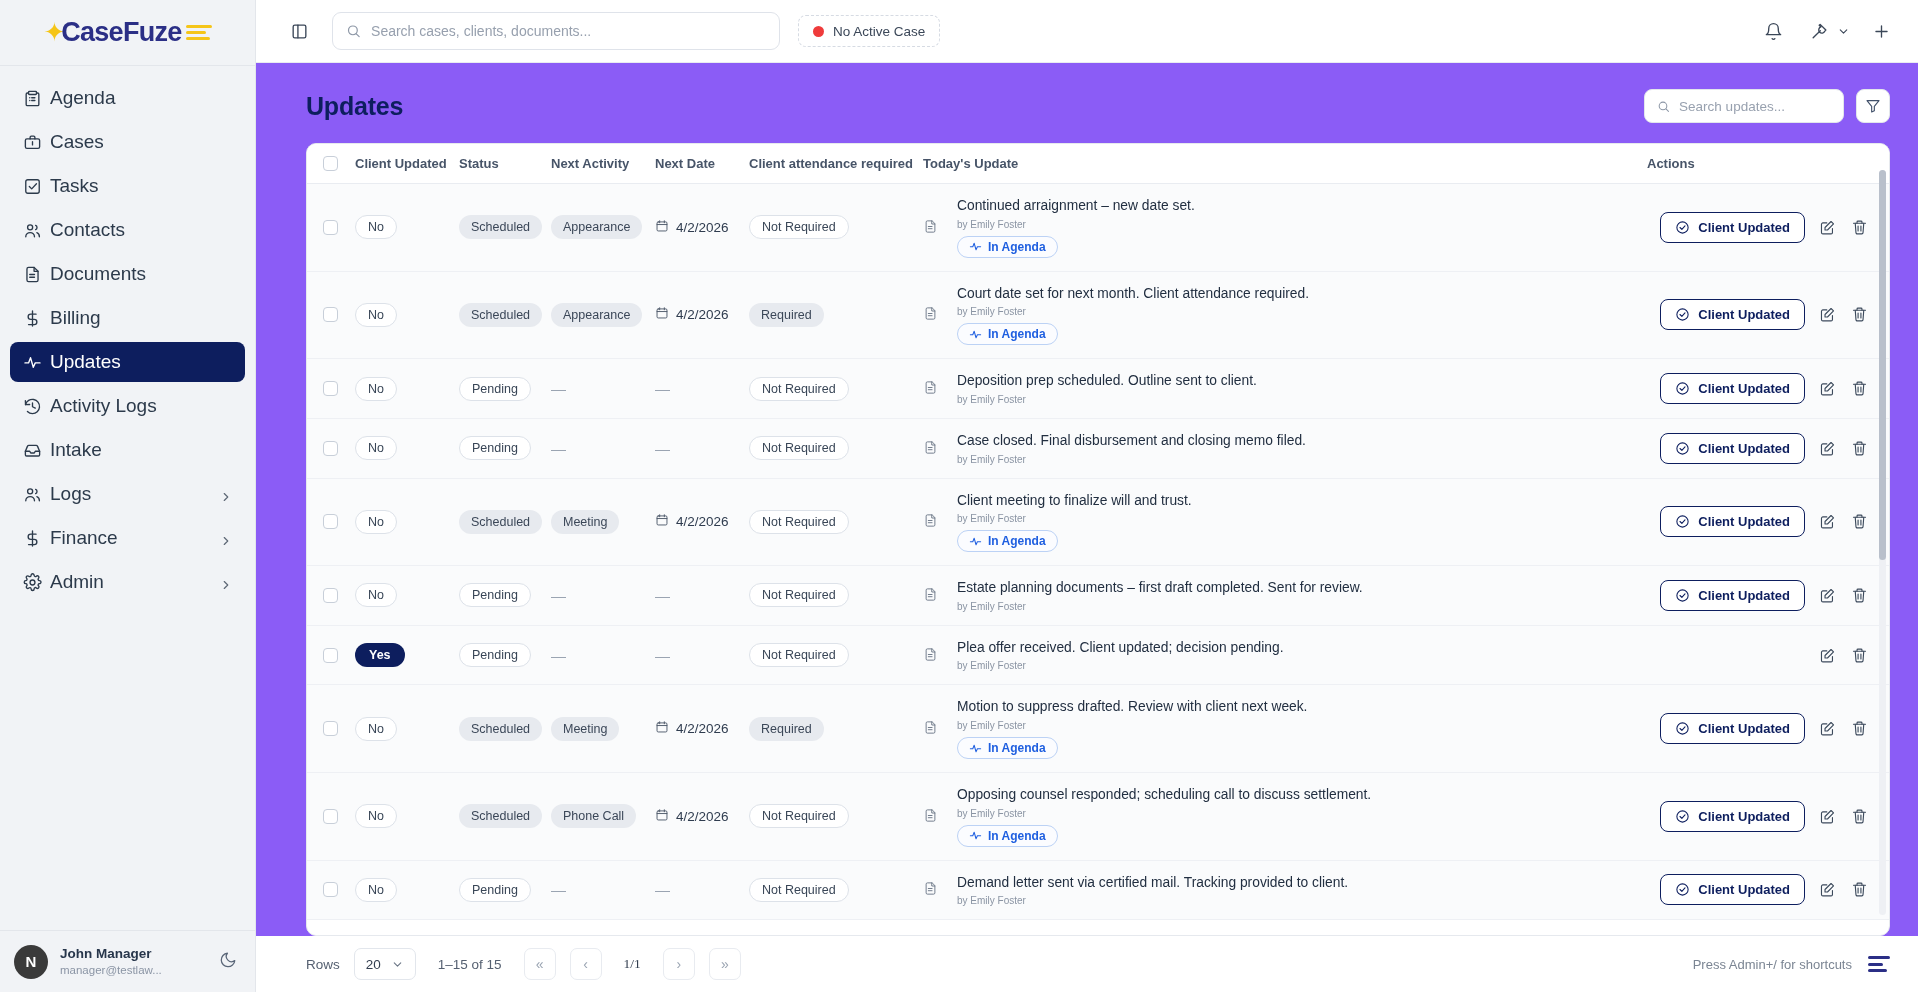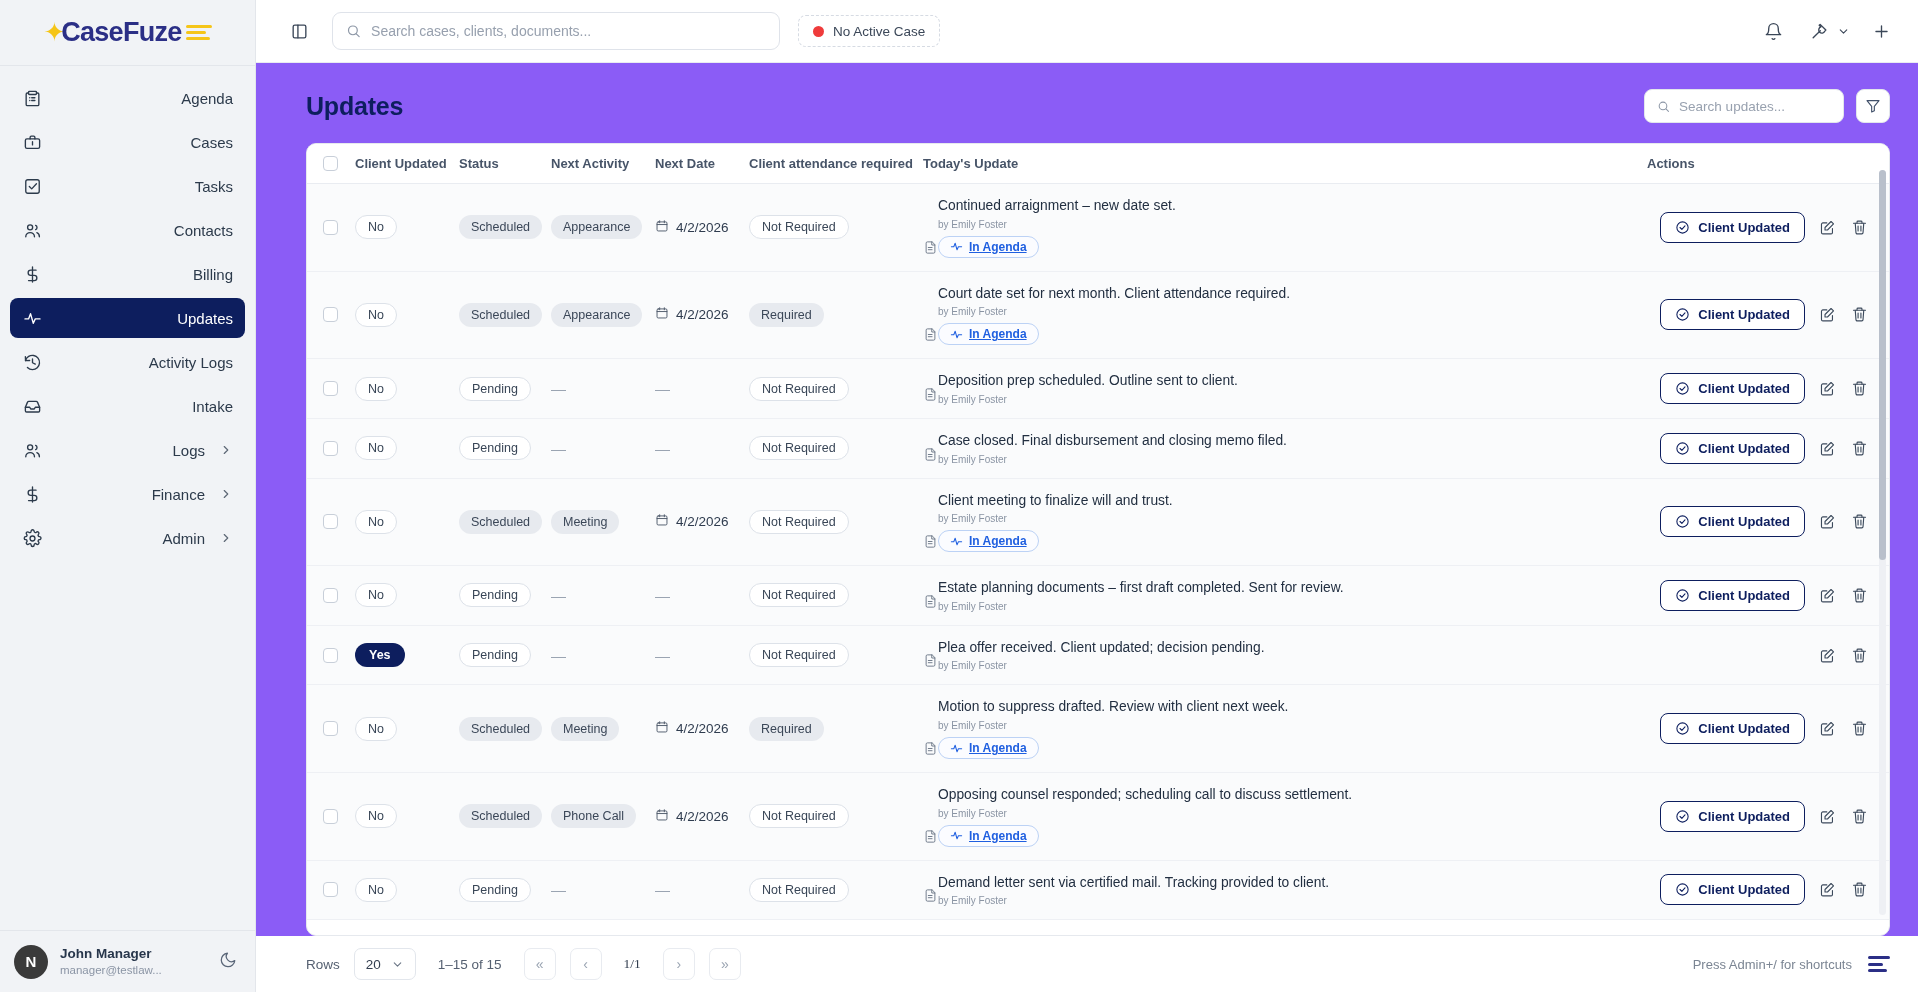--- a/index.html
+++ b/index.html
@@ -28,24 +28,24 @@
   .spark { color:#f5c518; }
   .spark.s1 { font-size:26px; margin-right:-6px; }
   .logo-bars { display:flex; flex-direction:column; gap:3px; margin-left:2px; }
   .logo-bars i { display:block; height:3.2px; background:#f5c518; border-radius:2px; }
   .logo-bars i:nth-child(1){ width:26px; }
   .logo-bars i:nth-child(2){ width:20px; }
   .logo-bars i:nth-child(3){ width:24px; }
 
   .nav { padding:12px 10px 0 10px; flex:1; overflow:hidden; }
   .nav-item {
-    display:flex; align-items:center; gap:14px;
+    display:flex; align-items:center; gap:8px;
     height:40px; padding:0 12px; margin-bottom:4px;
     border-radius:8px; cursor:pointer; color:#2c3a4b;
-    font-size:15px; position:relative;text-align:right;
+    font-size:19px; position:relative;
   }
   .nav-item.active { background:#0d1e5e; color:#fff; }
   .nav-ic { width:20px; height:20px; flex:0 0 20px; display:flex; align-items:center; justify-content:center; }
   .nav-ic svg { width:19px; height:19px; stroke:currentColor; fill:none; stroke-width:1.7; stroke-linecap:round; stroke-linejoin:round; }
   .nav-label { flex:1; }
   .nav-chev { width:14px; height:14px; opacity:.75; }
   .nav-chev svg { width:14px; height:14px; stroke:currentColor; fill:none; stroke-width:2; stroke-linecap:round; stroke-linejoin:round; }
 
   .user-bar {
     height:62px; border-top:1px solid #e3e6eb;
@@ -154,30 +154,30 @@
   }
   .pill-outline { background:#fff; border:1px solid #dde2e9; color:#394657; }
   .pill-solid-navy { background:#0d1e5e; color:#fff; font-weight:600; padding:0 14px; }
   .pill-grey { background:#e7eaef; color:#3b4758; }
 
   .dash { color:#9aa4b2; font-size:15px; }
   .date-cell { display:flex; align-items:center; gap:7px; white-space:nowrap; }
   .date-cell svg { width:14px; height:14px; stroke:#5b6valid; }
   .cal svg { width:14px; height:14px; stroke:#4b5768; fill:none; stroke-width:1.6; stroke-linecap:round; stroke-linejoin:round; }
 
-  .upd { display:flex; gap:0; align-items:flex-end; }
+  .upd { display:flex; gap:19px; align-items:center; }
   .doc-ic { flex:0 0 15px; margin-top:1px; }
   .doc-ic svg { width:15px; height:15px; stroke:#6b7686; fill:none; stroke-width:1.5; stroke-linecap:round; stroke-linejoin:round; }
   .upd-body { min-width:0; }
   .upd-title { font-size:13.8px; color:#222f41; line-height:1.35; }
   .upd-by { font-size:10px; color:#8a94a3; margin-top:3px; }
   .agenda-badge {
     display:inline-flex; align-items:center; gap:6px; margin-top:6px;
     height:22px; padding:0 11px; border:1px solid #bcd2f5; border-radius:999px;
-    background:#fbfcff; color:#1f5fe0; font-size:12px; font-weight:600;text-decoration:underline;
+    background:#fbfcff; color:#1f5fe0; font-size:12px; font-weight:600;
   }
   .agenda-badge svg { width:13px; height:13px; stroke:#1f5fe0; fill:none; stroke-width:1.9; stroke-linecap:round; stroke-linejoin:round; }
 
   .actions { display:flex; align-items:center; justify-content:flex-end; gap:12px; }
   .cu-btn {
     display:inline-flex; align-items:center; gap:8px; height:31px; padding:0 14px;
     border:1.4px solid #0d1e5e; border-radius:8px; background:#fff;
     color:#0d1e5e; font-size:13px; font-weight:600; cursor:pointer; white-space:nowrap;
   }
   .cu-btn svg { width:15px; height:15px; stroke:#0d1e5e; fill:none; stroke-width:1.7; stroke-linecap:round; stroke-linejoin:round; }
@@ -273,20 +273,31 @@
         <div class="nav-item">
           <span class="nav-ic">
             <svg viewBox="0 0 24 24">
               <circle cx="9" cy="8" r="3.2"></circle>
               <path d="M3.5 20c0-3.2 2.5-5.4 5.5-5.4s5.5 2.2 5.5 5.4"></path>
               <path d="M16 5.5a3 3 0 010 5.4"></path>
               <path d="M17.5 14.8c2 .7 3.2 2.6 3.2 5.2"></path>
             </svg>
           </span>
           <span class="nav-label">Contacts</span>
+        </div>
+        <div class="nav-item">
+          <span class="nav-ic">
+            <svg viewBox="0 0 24 24">
+              <path d="M14 3H7a2 2 0 00-2 2v14a2 2 0 002 2h10a2 2 0 002-2V8z"></path>
+              <polyline points="14 3 14 8 19 8"></polyline>
+              <line x1="8.5" y1="12" x2="14.5" y2="12"></line>
+              <line x1="8.5" y1="15.5" x2="14.5" y2="15.5"></line>
+            </svg>
+          </span>
+          <span class="nav-label">Documents</span>
         </div>
         <div class="nav-item">
           <span class="nav-ic">
             <svg viewBox="0 0 24 24">
               <line x1="12" y1="2.5" x2="12" y2="21.5"></line>
               <path d="M16.5 6.5H9.8a3.3 3.3 0 000 6.6h4.4a3.3 3.3 0 010 6.6H7"></path>
             </svg>
           </span>
           <span class="nav-label">Billing</span>
         </div>

